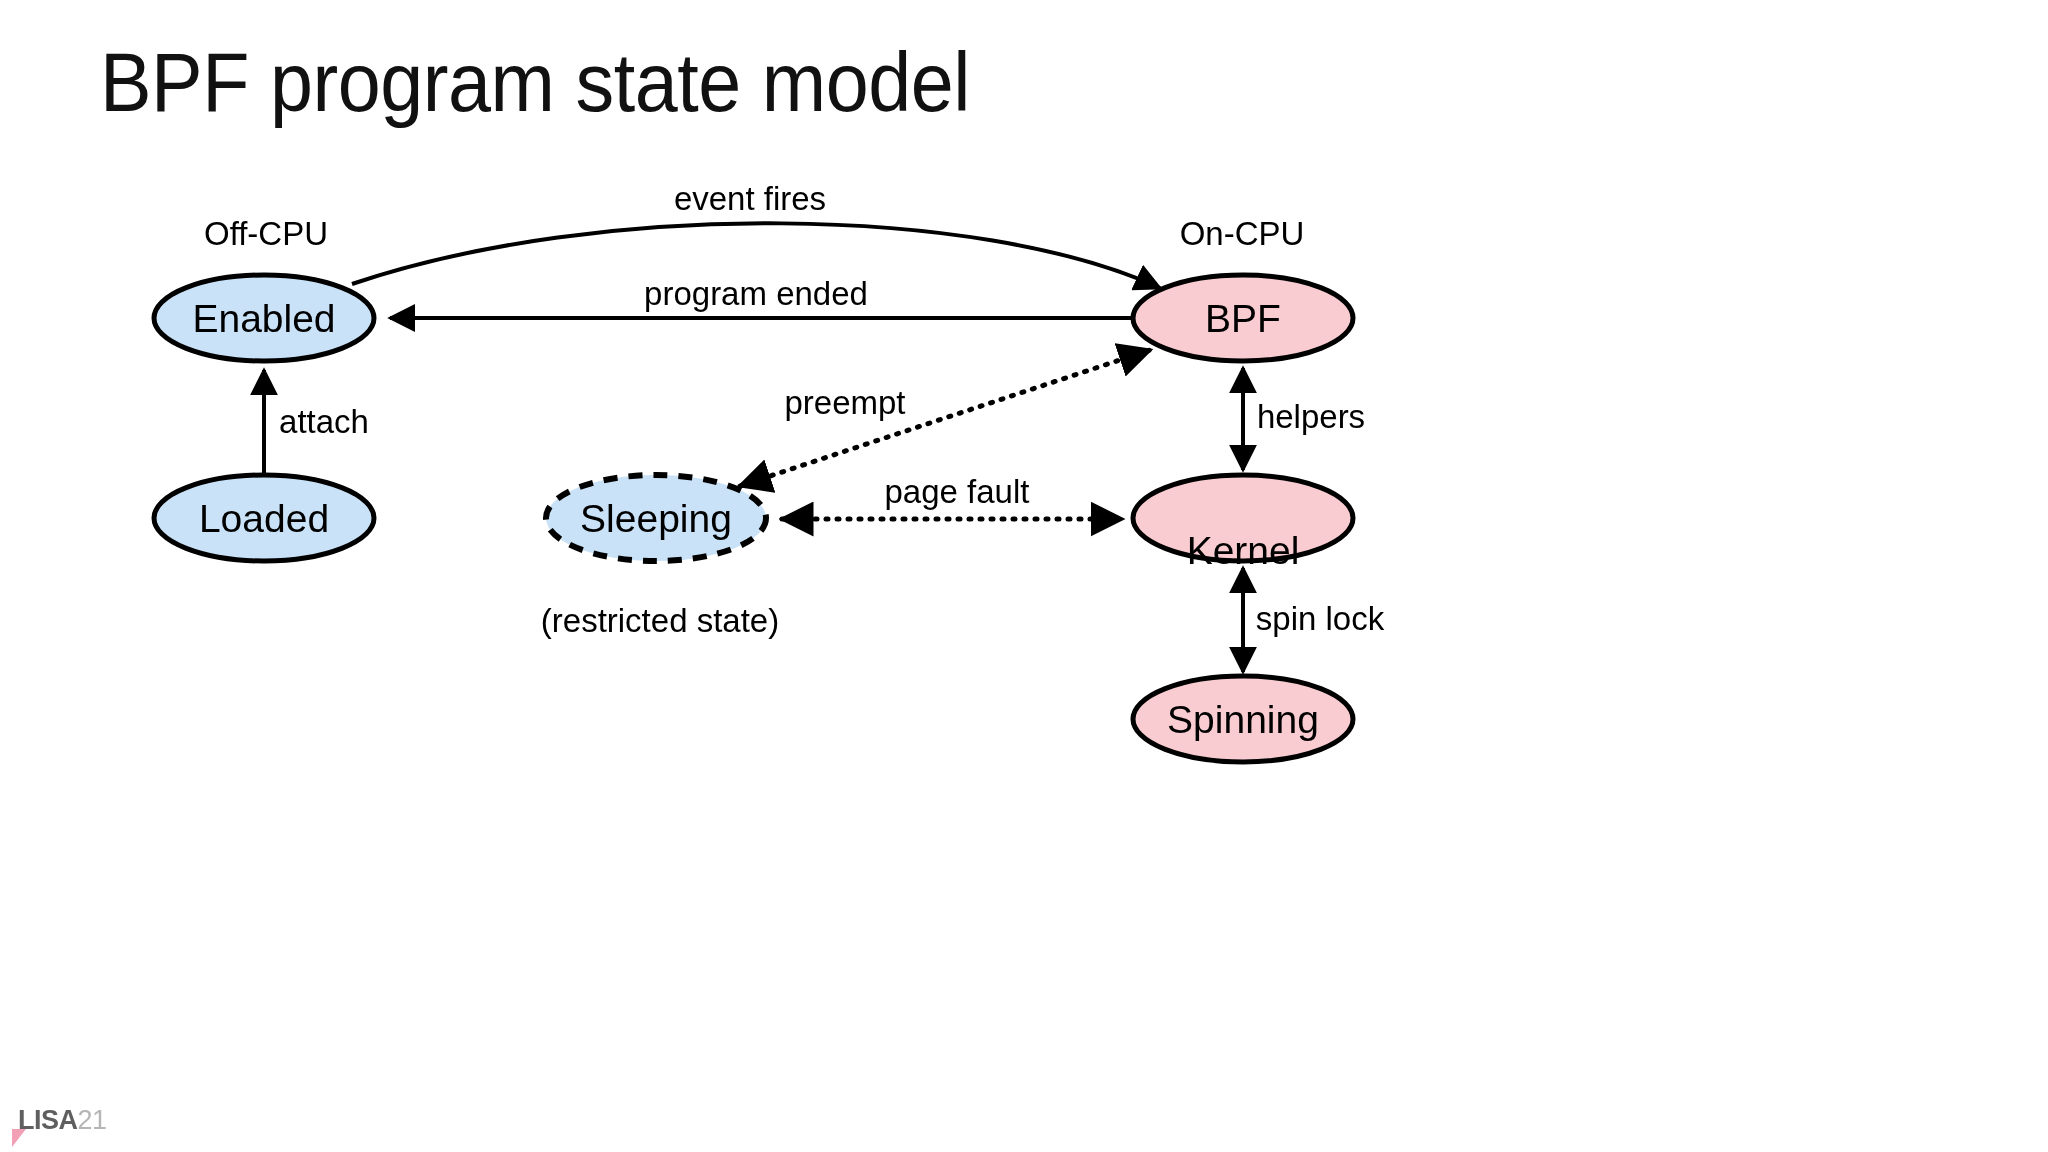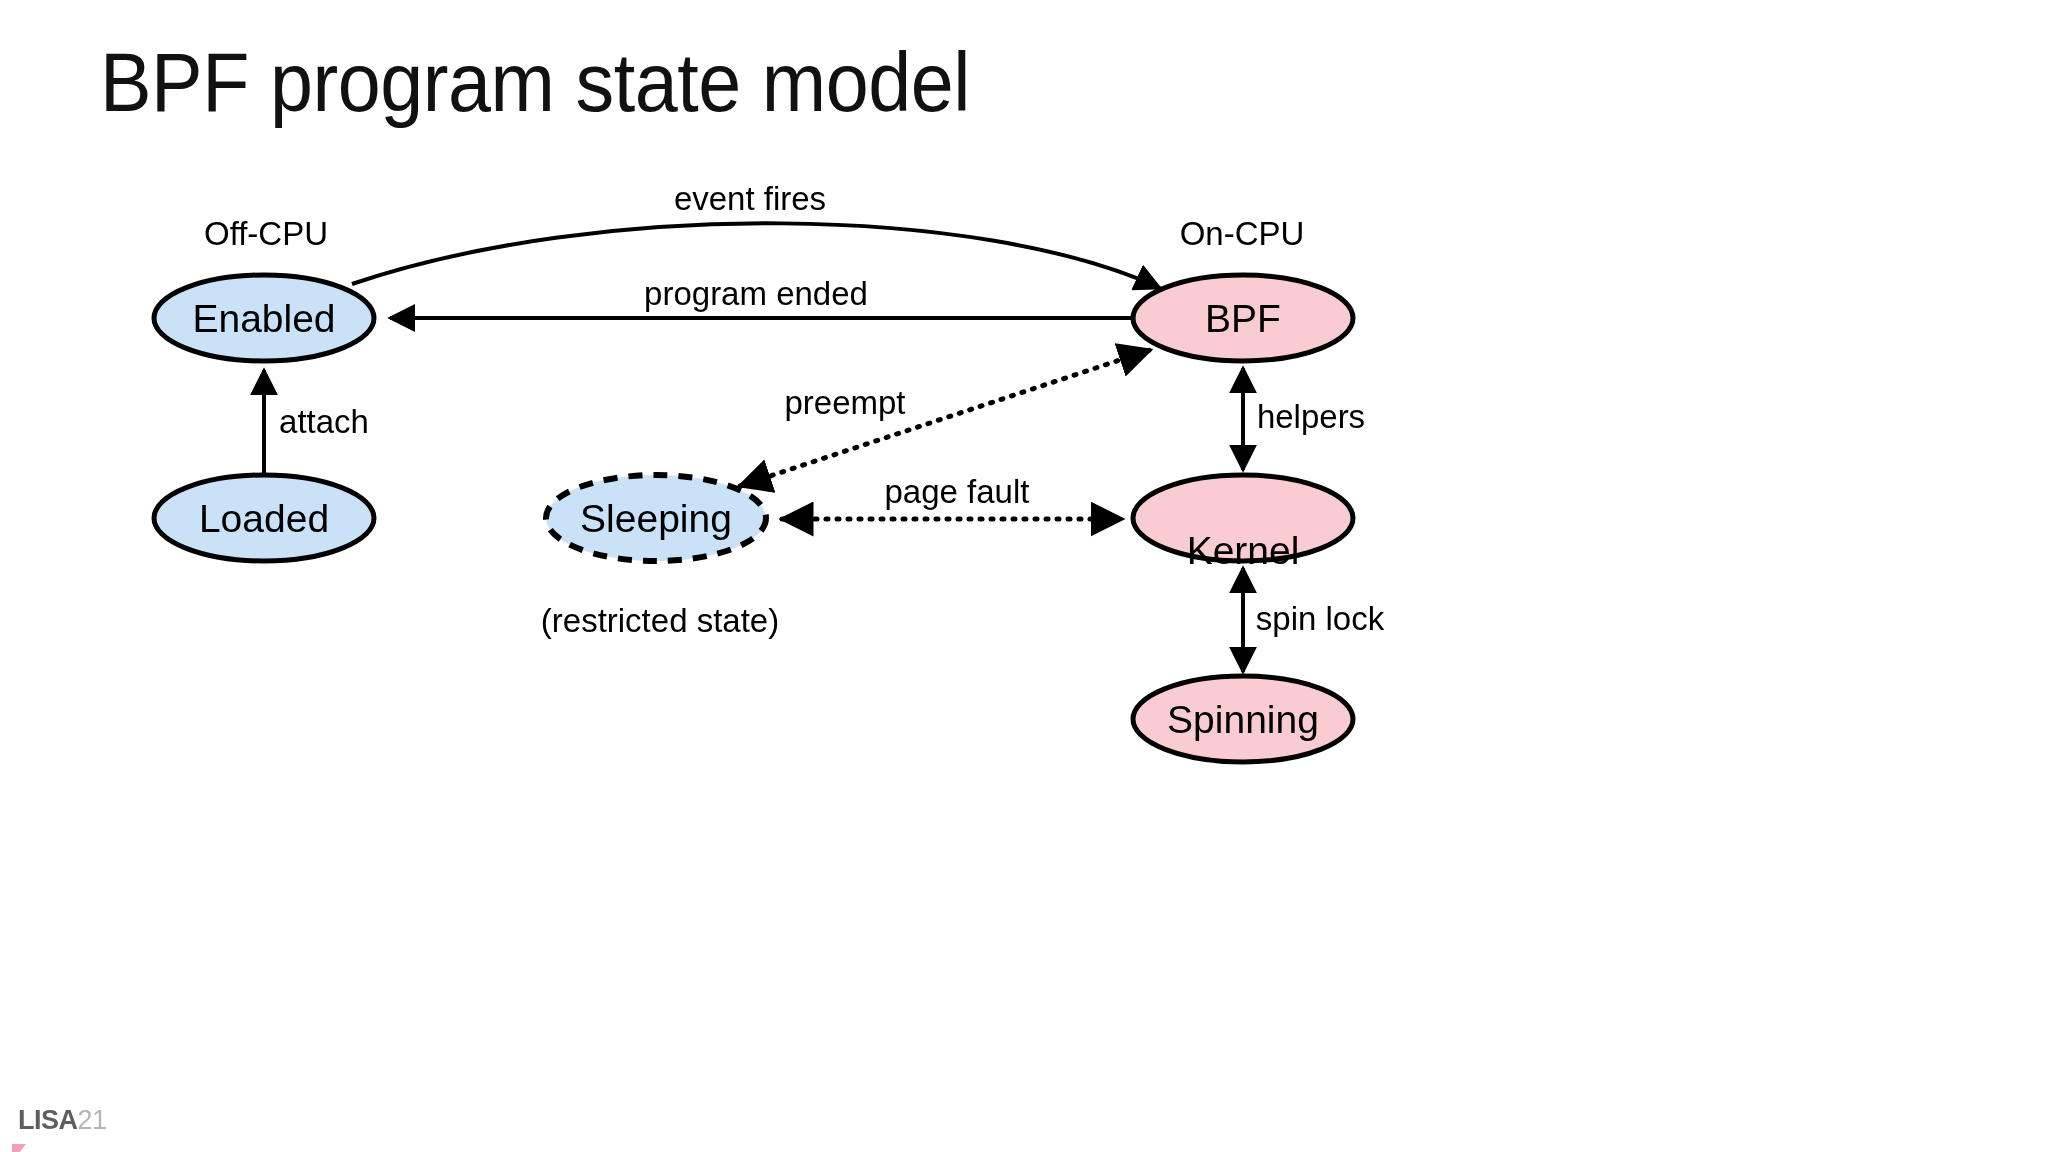--- a/index.html
+++ b/index.html
@@ -62,21 +62,21 @@
   .group-label { font-size: 33px; }
   .edge-label { font-size: 33px; }
   .note-label { font-size: 33px; }
 
   
   #footer {
     position: absolute;
     left: 18px;
     bottom: 16px;
     display: flex;
-    align-items: flex-end;
+    align-items: center;
     font-size: 27px;
     white-space: nowrap;
   }
   #footer .lisa-mark {
     position: relative;
     display: inline-block;
     width: 0;
     height: 0;
   }
   #footer .lisa-tri {

